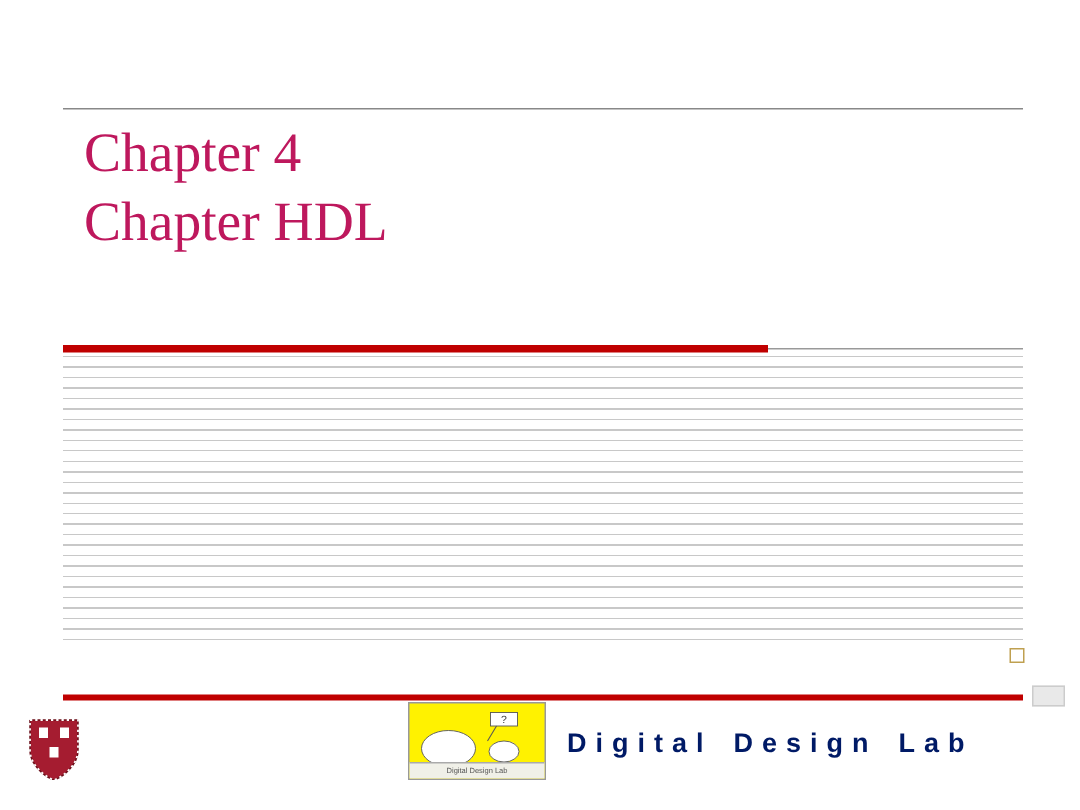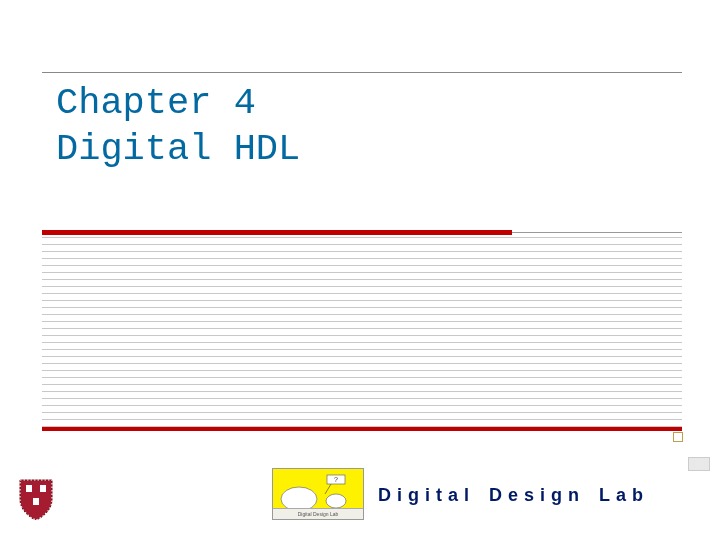--- a/index.html
+++ b/index.html
@@ -47,24 +47,23 @@
     position: absolute;
     left: 56px;
     top: 80px;
     right: 60px;
     background: #ffffff;
     padding-bottom: 8px;
   }
   .title-text {
     font-size: 37px;
     line-height: 1.25;
-    color: #0369a1;
+    color: #be185d;
     font-weight: normal;
     letter-spacing: 0px;
-    font-family: Liberation Mono, monospace;
   }
   .red-underline-top {
     position: absolute;
     left: 42px;
     top: 230px;
     height: 5px;
     background: #c00000;
   }
   .red-underline-short {
     width: 470px;
@@ -75,21 +74,21 @@
     right: 38px;
     top: 232px;
     height: 1px;
     background: #999999;
   }
   .footer {
     position: absolute;
     left: 0;
     right: 0;
     bottom: 0;
-    height: 113px;
+    height: 77px;
   }
   .footer-redline {
     position: absolute;
     left: 42px;
     right: 38px;
     top: 0;
     height: 4px;
     background: #c00000;
   }
   .shield {
@@ -172,21 +171,21 @@
 <div class="slide">
 
   <div class="lined-area"></div>
 
   <div class="white-cover" style="left:42px; right:38px; top:70px; height:162px;"></div>
 
   <div class="top-thin-line"></div>
 
   <div class="title-block">
     <div class="title-text">Chapter 4</div>
-    <div class="title-text">Digital HDL</div>
+    <div class="title-text">Chapter HDL</div>
   </div>
 
   <div class="red-underline-top red-underline-short"></div>
   <div class="gray-underline-ext"></div>
 
   <div class="small-box"></div>
 
   <div class="footer">
     <div class="footer-redline"></div>
 

